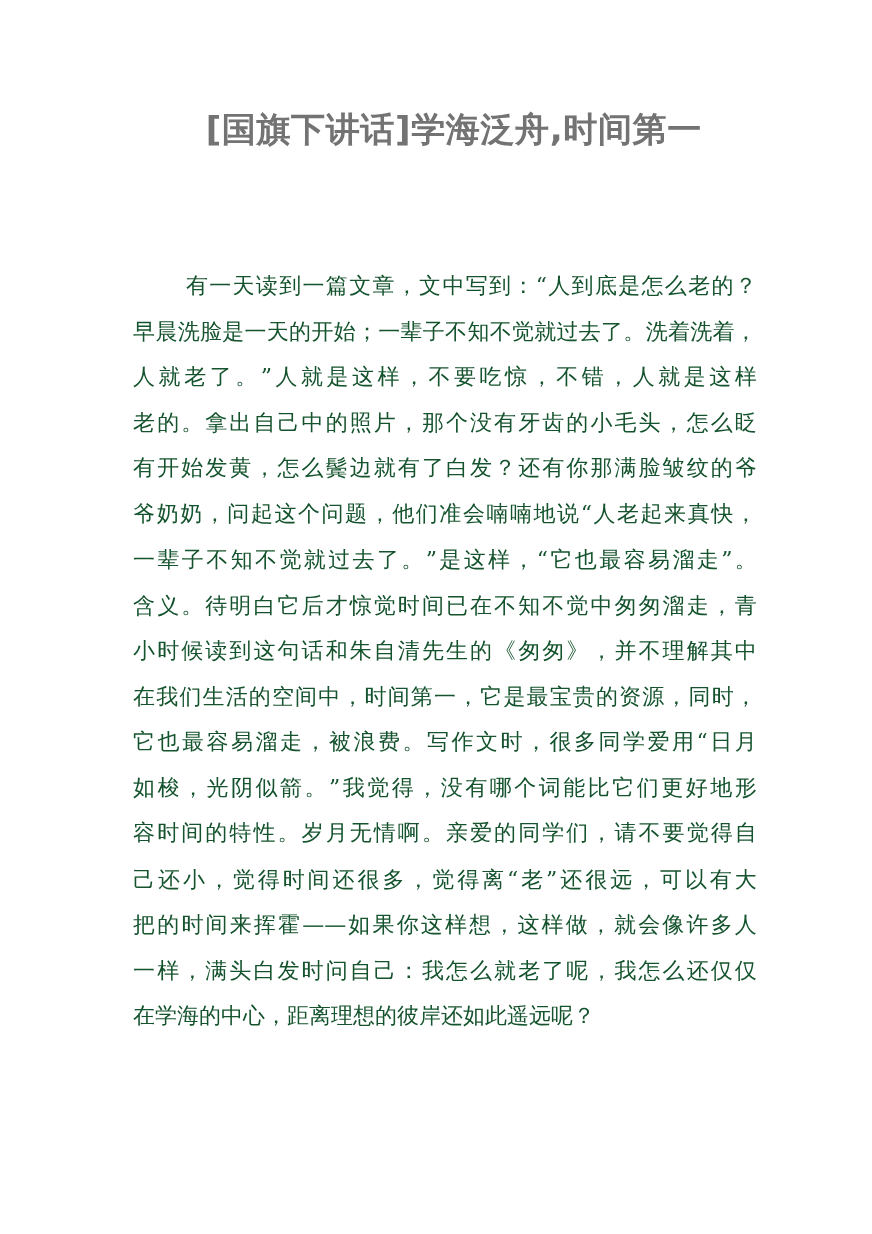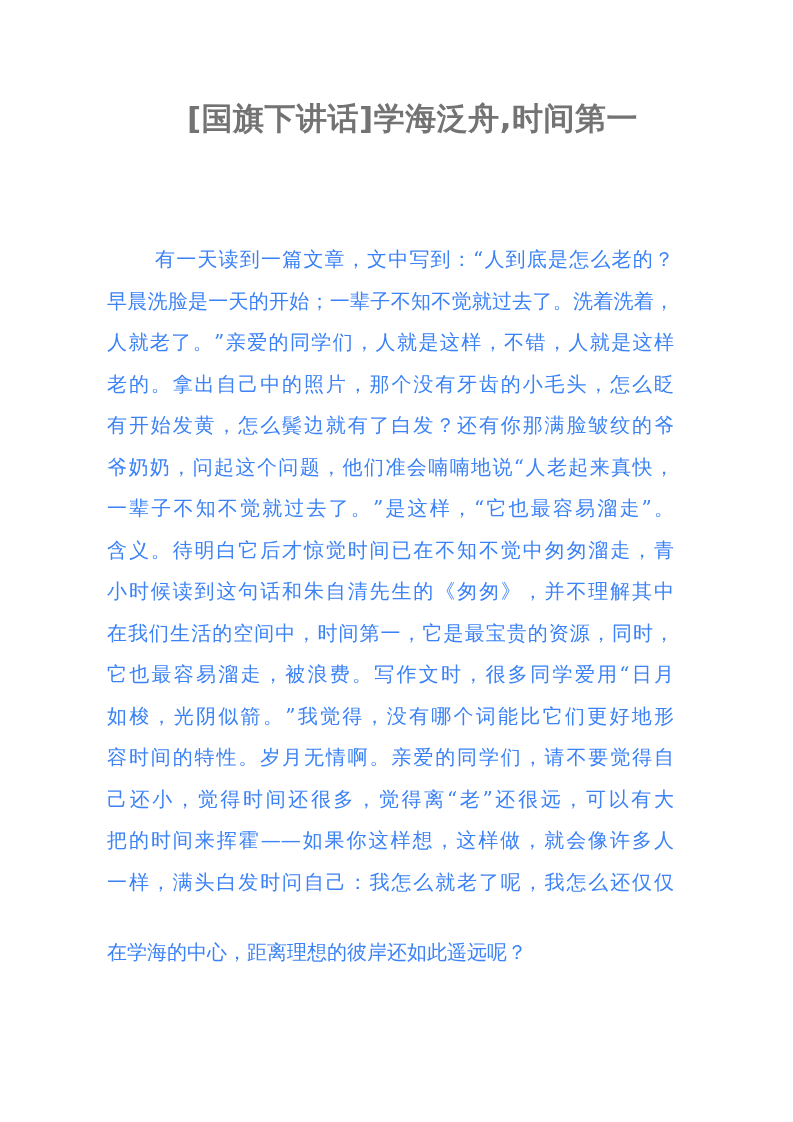--- a/index.html
+++ b/index.html
@@ -30,51 +30,50 @@
     font-size: 31px;
     font-weight: 700;
     color: #737373;
     line-height: 42px;
     letter-spacing: 0.5px;
     white-space: nowrap;
   }
   .doc-body {
     position: absolute;
     top: 239px;
-    left: 107px;
+    left: 121px;
     width: 567px;
     font-size: 20px;
-    color: #3b82f6;
+    color: #14532d;
   }
   .body-line {
     height: 41.5px;
     line-height: 41.5px;
     text-align: justify;
     text-align-last: justify;
     text-justify: inter-character;
     overflow: hidden;
   }
   .body-line.indent {
     text-indent: 48px;
   }
   .body-line.last {
     text-align-last: left;
-    margin-top: 29px;
   }
 </style>
 </head>
 <body>
 
 <div class="page">
   <h1 class="doc-title">[国旗下讲话]学海泛舟,时间第一</h1>
 
   <div class="doc-body">
     <div class="body-line indent">有一天读到一篇文章，文中写到：“人到底是怎么老的？</div>
     <div class="body-line">早晨洗脸是一天的开始；一辈子不知不觉就过去了。洗着洗着，</div>
-    <div class="body-line">人就老了。”亲爱的同学们，人就是这样，不错，人就是这样</div>
+    <div class="body-line">人就老了。”人就是这样，不要吃惊，不错，人就是这样</div>
     <div class="body-line">老的。拿出自己中的照片，那个没有牙齿的小毛头，怎么眨</div>
     <div class="body-line">有开始发黄，怎么鬓边就有了白发？还有你那满脸皱纹的爷</div>
     <div class="body-line">爷奶奶，问起这个问题，他们准会喃喃地说“人老起来真快，</div>
     <div class="body-line">一辈子不知不觉就过去了。”是这样，“它也最容易溜走”。</div>
     <div class="body-line">含义。待明白它后才惊觉时间已在不知不觉中匆匆溜走，青</div>
     <div class="body-line">小时候读到这句话和朱自清先生的《匆匆》，并不理解其中</div>
     <div class="body-line">在我们生活的空间中，时间第一，它是最宝贵的资源，同时，</div>
     <div class="body-line">它也最容易溜走，被浪费。写作文时，很多同学爱用“日月</div>
     <div class="body-line">如梭，光阴似箭。”我觉得，没有哪个词能比它们更好地形</div>
     <div class="body-line">容时间的特性。岁月无情啊。亲爱的同学们，请不要觉得自</div>

